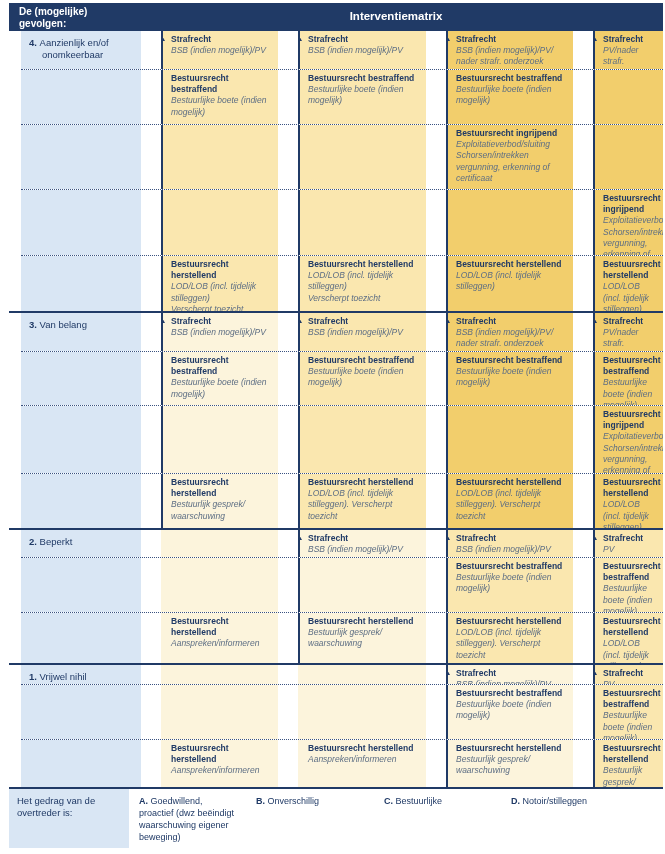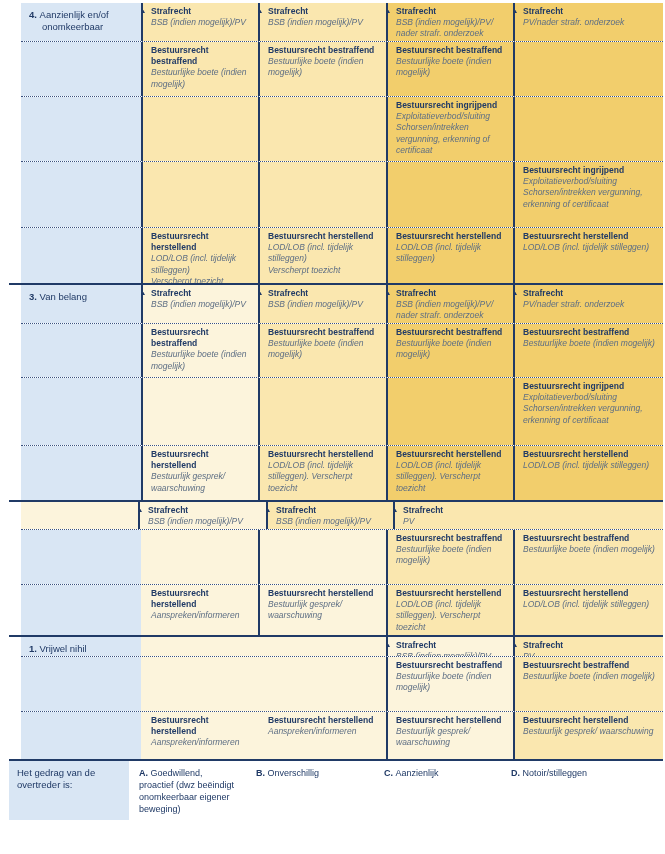--- a/index.html
+++ b/index.html
@@ -26,21 +26,21 @@
 
   
   .major-row{border-bottom:2px solid var(--navy);padding-left:12px;}
   .sub-row{display:flex;}
   .sub-row.dotted{border-bottom:1px dotted var(--dotted);}
   .label-cell{flex:0 0 120px;background:var(--blue);padding:6px 4px 2px 8px;
     color:var(--navy);font-size:9.5px;line-height:1.25;
     text-indent:-13px;padding-left:21px;}
   .label-cell .num{font-weight:bold;}
   .cell{position:relative;padding:3px 6px 2px 8px;border-left:2px solid transparent;
-    overflow:hidden;}
+    overflow:hidden;margin-left:20px;}
   .cell.colA{flex:0 0 117px;}
   .cell.colB{flex:0 0 128px;}
   .cell.colC{flex:0 0 127px;}
   .cell.colD{flex:1 1 auto;}
   .cell.s1{background:var(--cream);}
   .cell.s2{background:var(--lyellow);}
   .cell.s3{background:var(--gold);}
   .cell.vline{border-left-color:var(--navy);}
   .cell-title{color:var(--navy);font-weight:bold;font-size:8.5px;line-height:1.32;}
   .cell-body{color:var(--body);font-size:8.5px;line-height:1.32;white-space:pre-line;font-style:italic;}
@@ -58,20 +58,25 @@
   .f-col.colB{flex:0 0 128px;}
   .f-col.colC{flex:0 0 127px;}
   .f-col.colD{flex:1 1 auto;}
 </style>
 </head>
 <body>
 
 <div class="page">
   <div class="wrap">
 
+    <div class="header-bar">
+      <div class="left-title">De (mogelijke)
+gevolgen:</div>
+      <div class="matrix-title">Interventiematrix</div>
+    </div>
 
     <div id="matrix-body">
         <div class="major-row">
           <div class="sub-row dotted" style="height: 39px;">
             <div class="label-cell"><span class="num">4. </span><span>Aanzienlijk en/of onomkeerbaar</span></div>
             <div class="cell colA s2 vline">
               <span class="arrow-up"></span>
               <div class="cell-title">Strafrecht</div>
               <div class="cell-body">BSB (indien mogelijk)/PV</div>
             </div>
@@ -220,20 +225,21 @@
               <div class="cell-body">LOD/LOB (incl. tijdelijk stilleggen). Verscherpt toezicht</div>
             </div>
             <div class="cell colD s3 vline">
               <div class="cell-title">Bestuursrecht herstellend</div>
               <div class="cell-body">LOD/LOB (incl. tijdelijk stilleggen)</div>
             </div>
           </div>
         </div>
         <div class="major-row">
           <div class="sub-row dotted" style="height: 28px;">
+            <div class="label-cell"><span class="num">2. </span><span>Beperkt</span></div>
             <div class="cell colA s1"></div>
             <div class="cell colB s1 vline">
               <span class="arrow-up"></span>
               <div class="cell-title">Strafrecht</div>
               <div class="cell-body">BSB (indien mogelijk)/PV</div>
             </div>
             <div class="cell colC s2 vline">
               <span class="arrow-up"></span>
               <div class="cell-title">Strafrecht</div>
               <div class="cell-body">BSB (indien mogelijk)/PV</div>
@@ -323,20 +329,20 @@
             <div class="cell colD s2 vline">
               <div class="cell-title">Bestuursrecht herstellend</div>
               <div class="cell-body">Bestuurlijk gesprek/ waarschuwing</div>
             </div>
           </div>
         </div>
       </div>
 
     <div class="footer" id="footer-row">
       <div class="f-label">Het gedrag van de overtreder is:</div>
-    <div class="f-col colA"><span class="letter">A. </span><span>Goedwillend, proactief (dwz beëindigt onomkeerbaar eigener beweging)</span></div>
+    <div class="f-col colA"><span class="letter">A. </span><span>Goedwillend, proactief (dwz beëindigt waarschuwing eigener beweging)</span></div>
         <div class="f-col colB"><span class="letter">B. </span><span>Onverschillig</span></div>
-        <div class="f-col colC"><span class="letter">C. </span><span>Aanzienlijk</span></div>
+        <div class="f-col colC"><span class="letter">C. </span><span>Bestuurlijke</span></div>
         <div class="f-col colD"><span class="letter">D. </span><span>Notoir/stilleggen</span></div>
       </div>
 
   </div>
 </div>
 
 </body></html>

